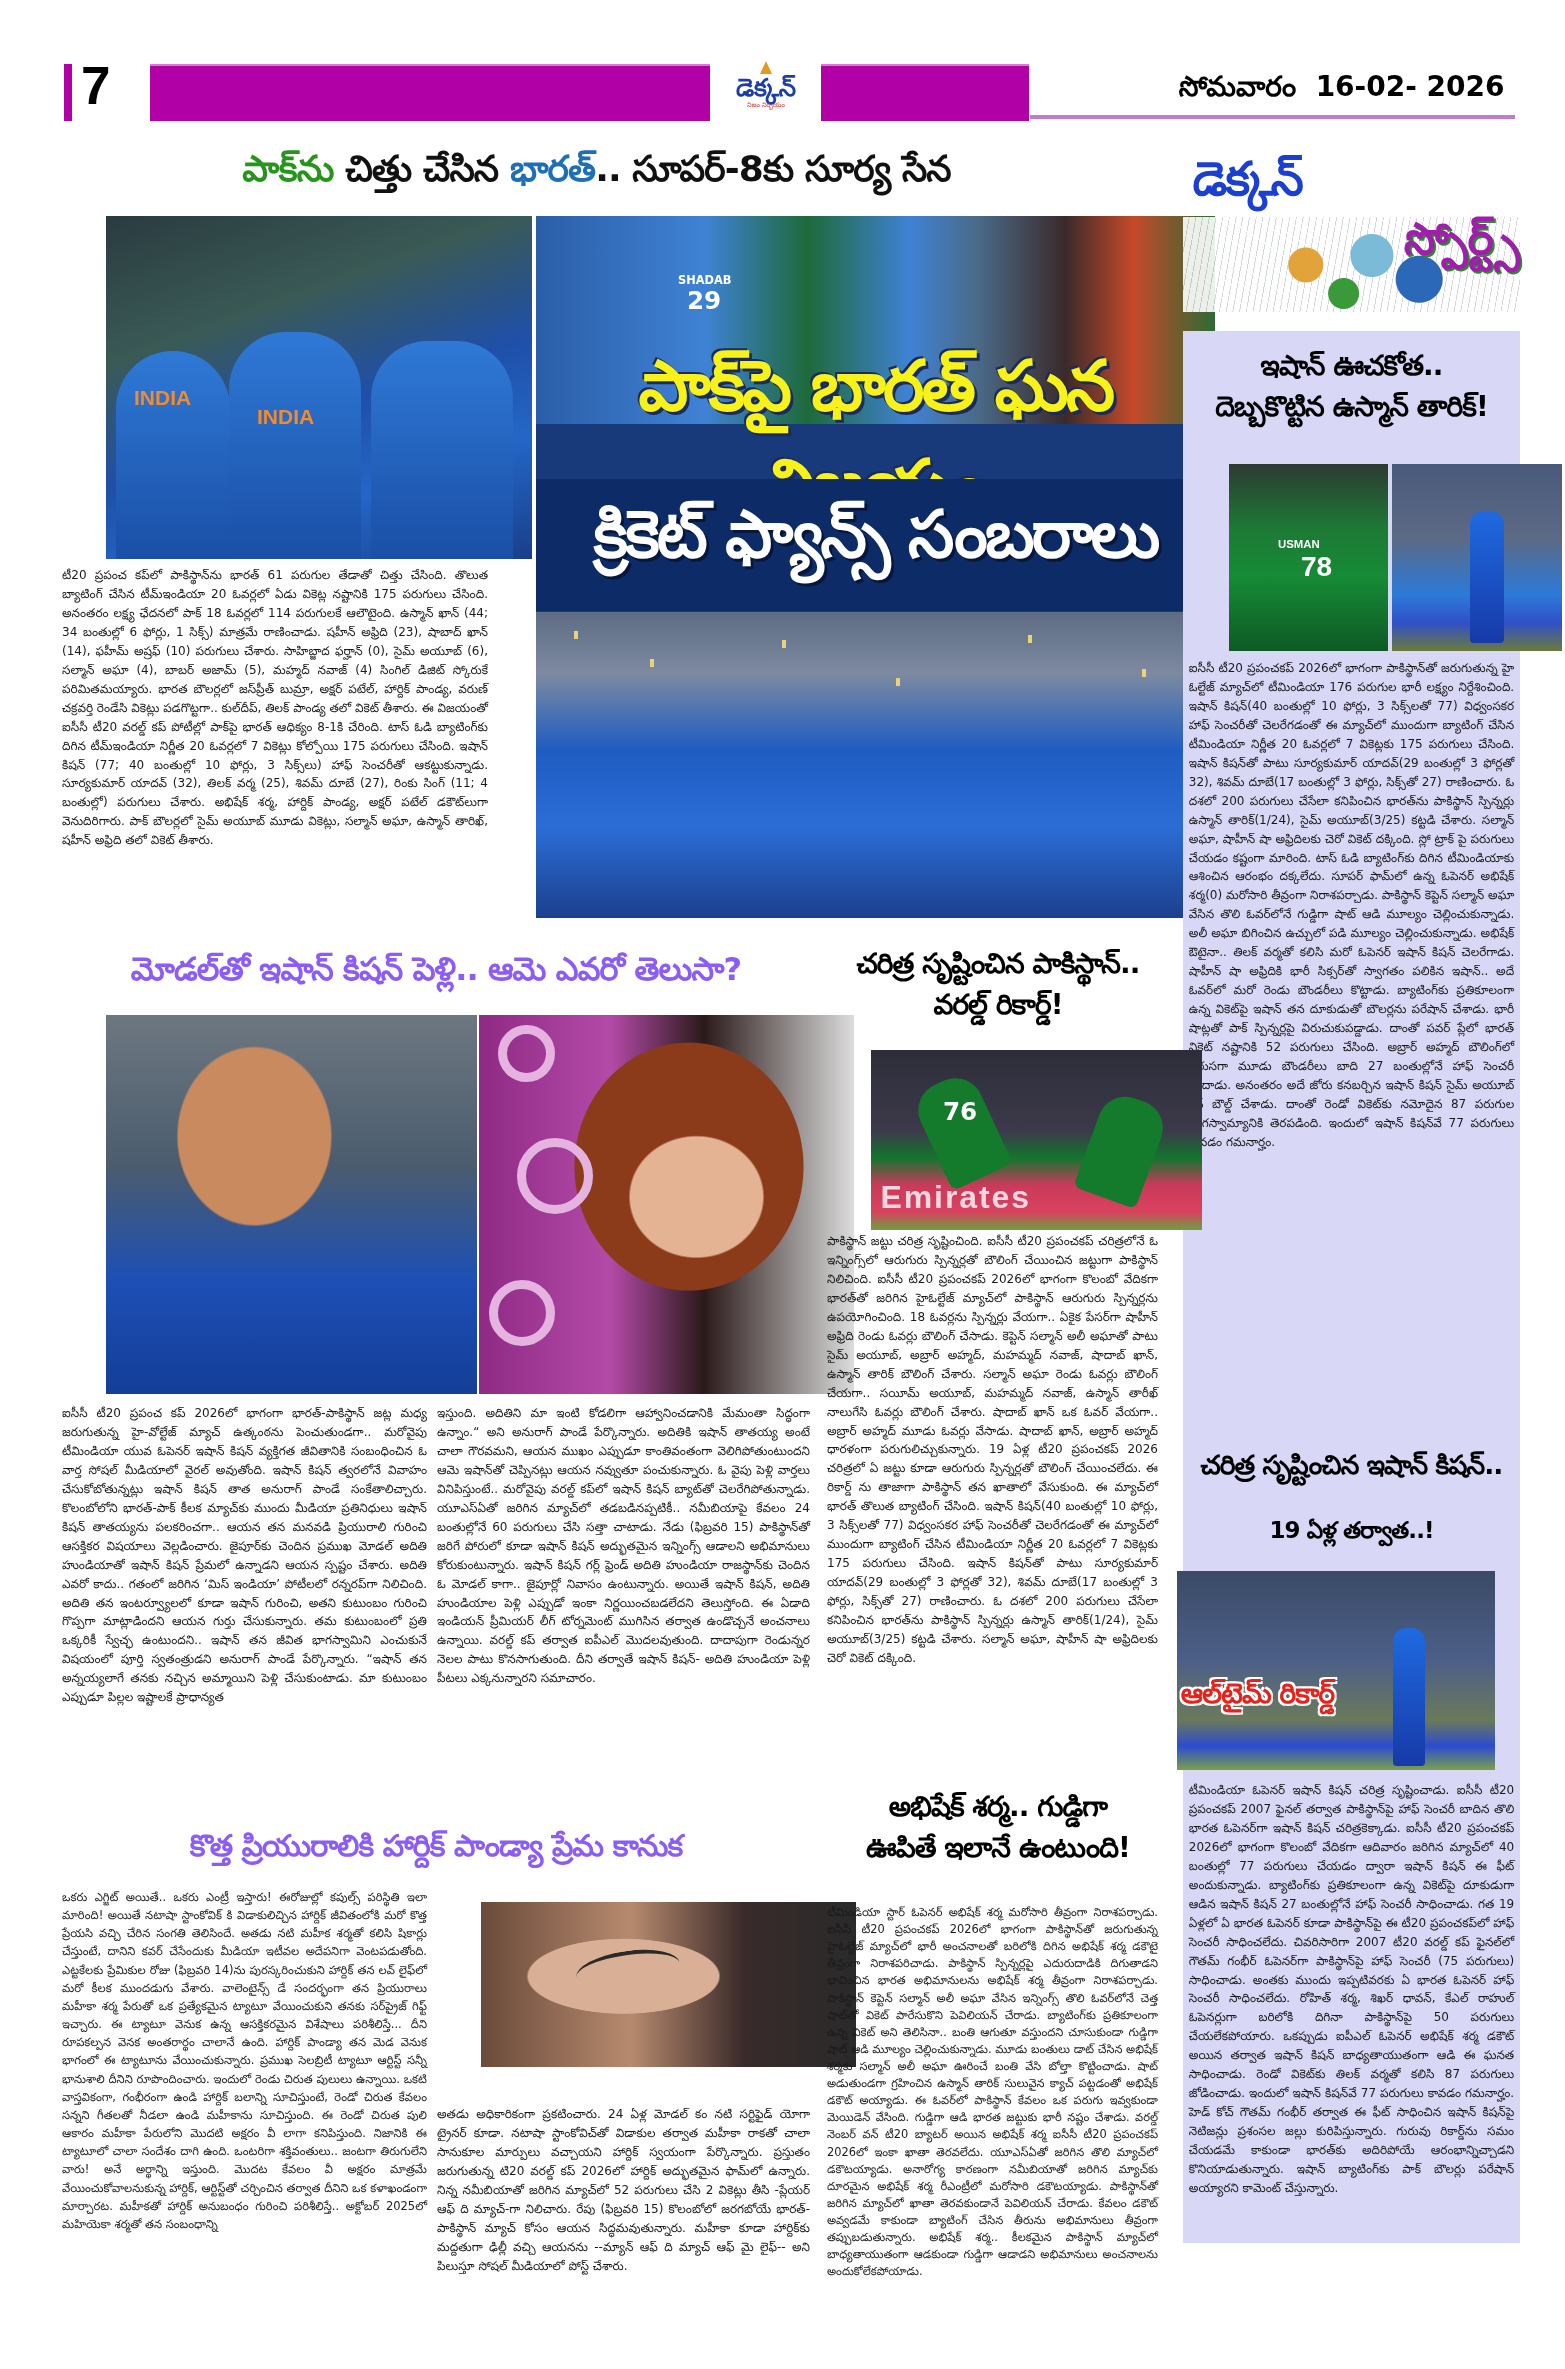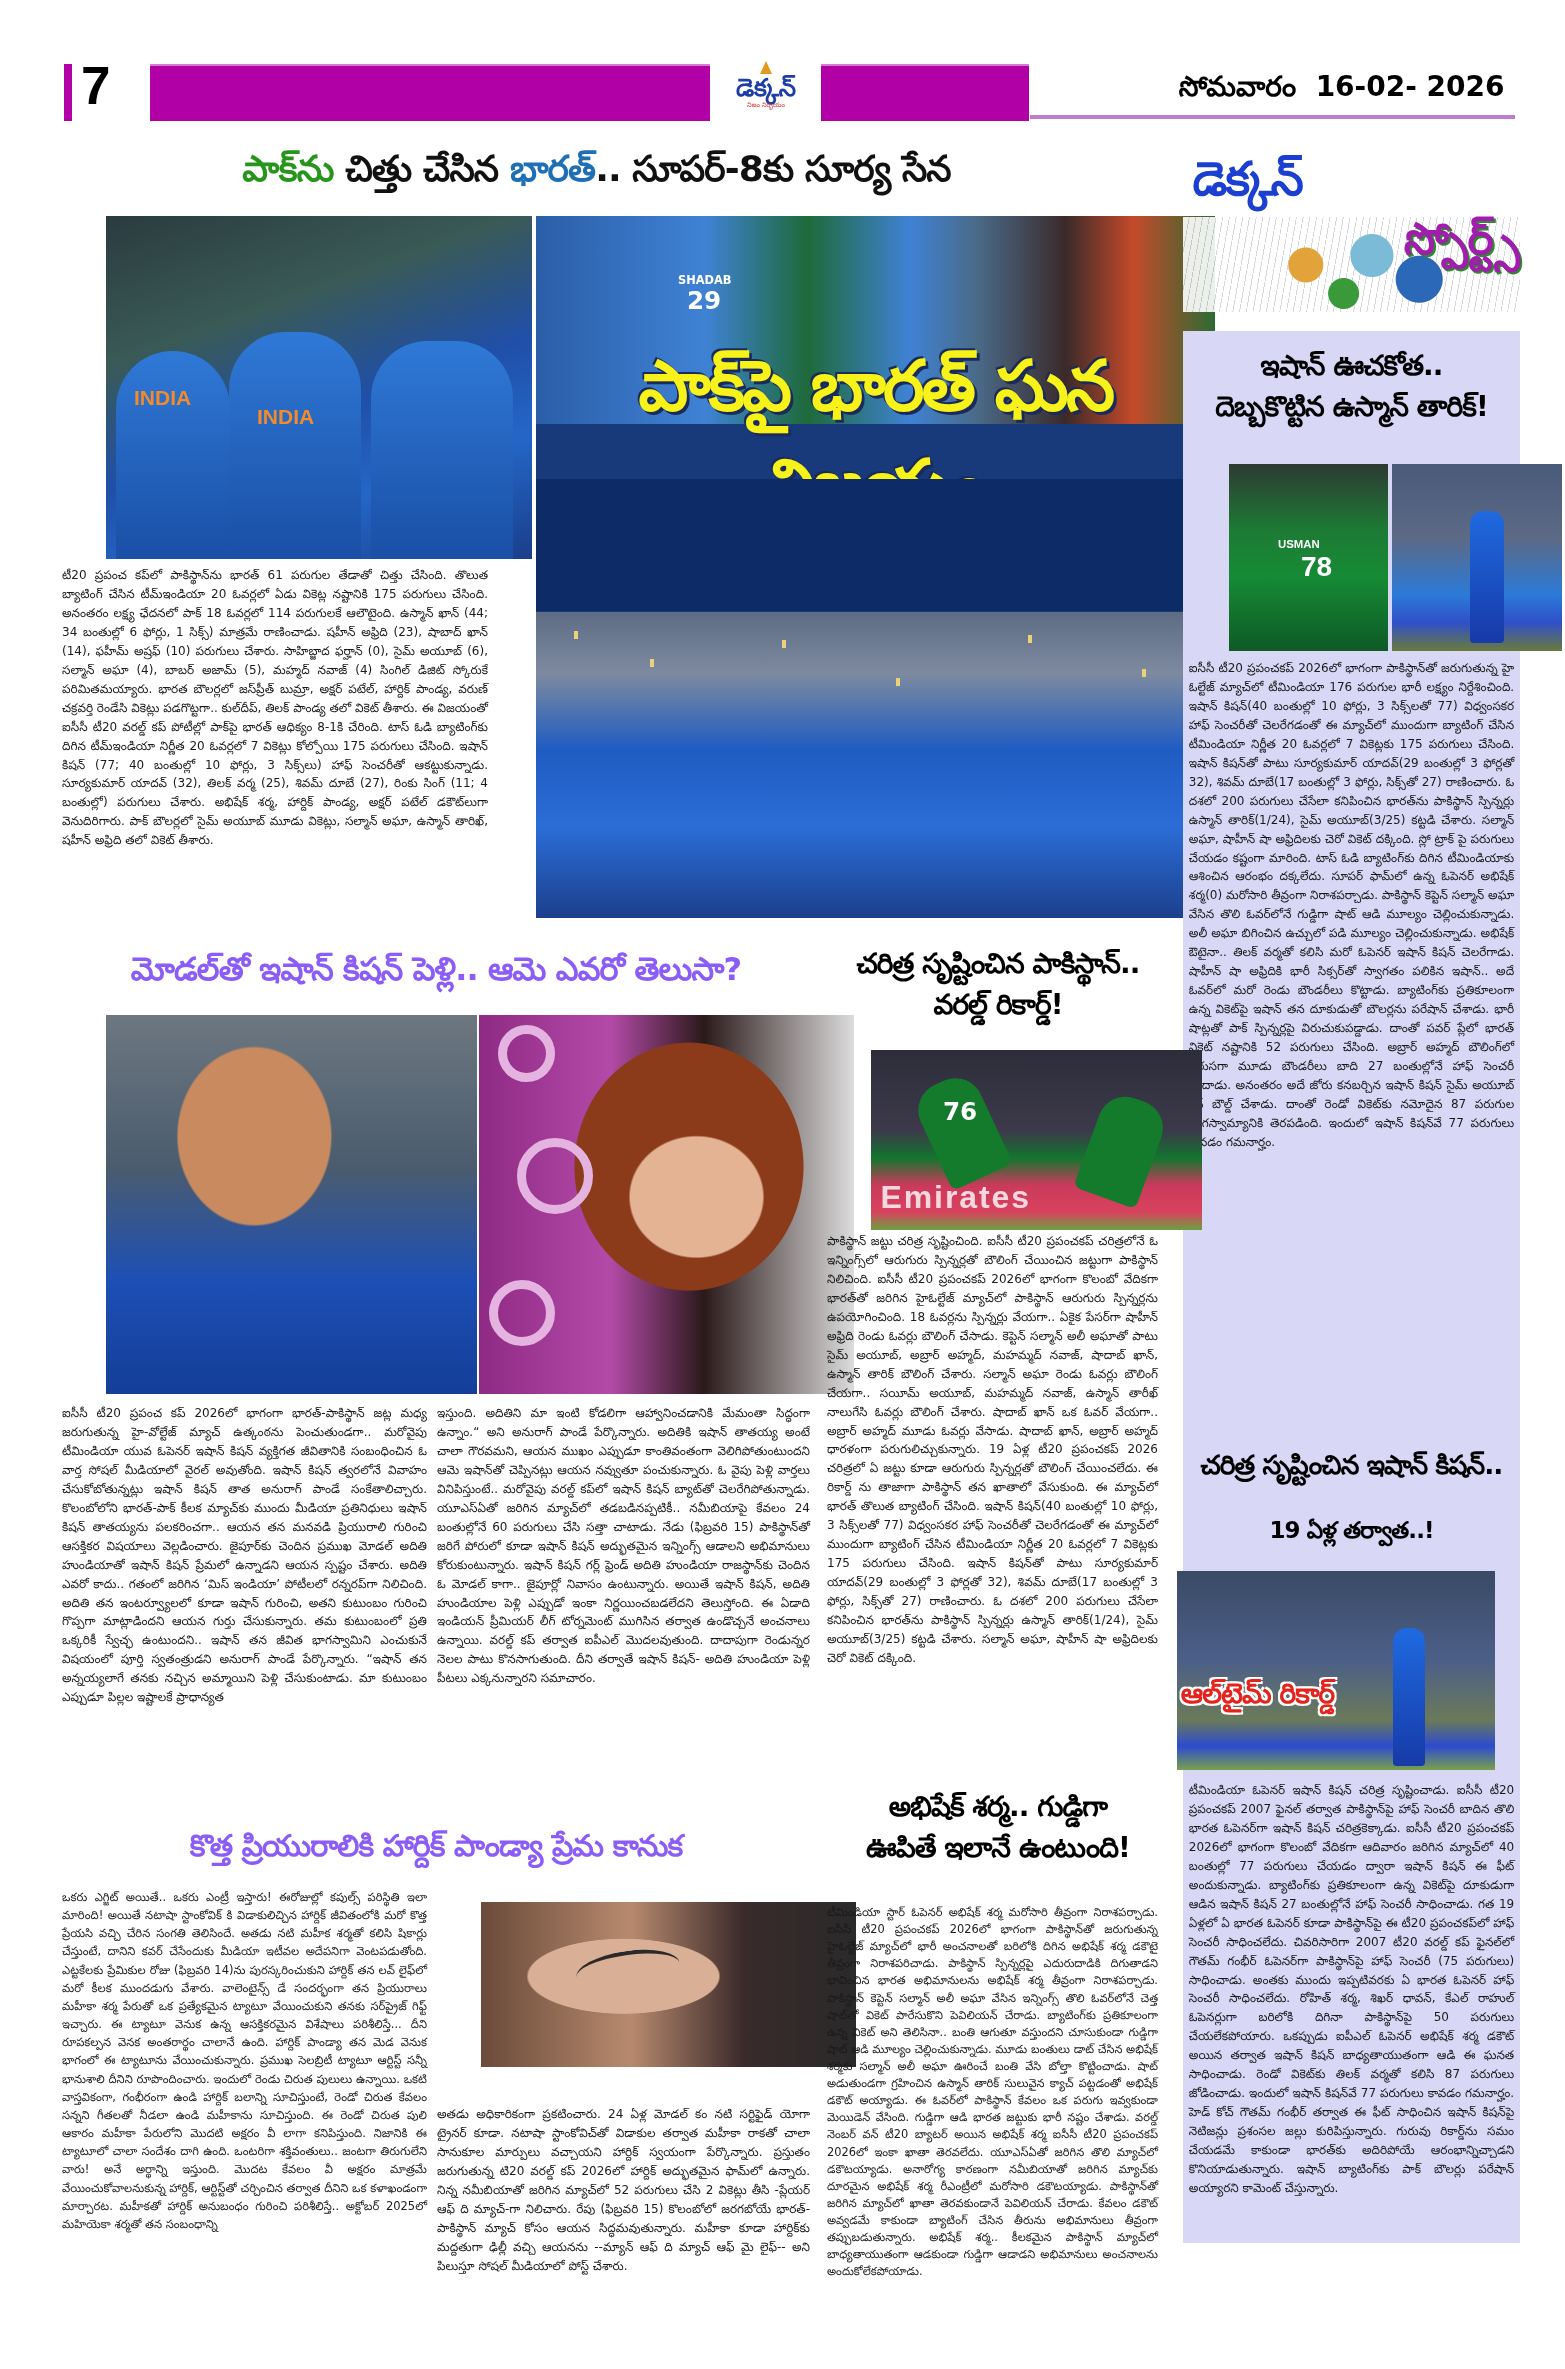--- a/index.html
+++ b/index.html
@@ -119,20 +119,21 @@
   <div class="txt-india" style="left:28px;top:170px;">INDIA</div>
   <div class="txt-india" style="left:151px;top:189px;">INDIA</div>
 </div>
 
 <div class="photo p-hero">
   <div class="p-hero-top"></div>
   <div class="lbl" style="left:142px;top:57px;color:#fff;font-size:11.4px;">SHADAB</div>
   <div class="lbl" style="left:151px;top:70px;color:#fff;font-size:24.6px;">29</div>
   <div class="p-hero-head">పాక్‌పై భారత్ ఘన విజయం</div>
   <div class="p-hero-band"></div>
+  <div class="p-hero-sub">క్రికెట్ ఫ్యాన్స్ సంబరాలు</div>
   <div class="p-hero-bottom">
     <div class="conf" style="left:38px;top:19px;"></div>
     <div class="conf" style="left:114px;top:47px;"></div>
     <div class="conf" style="left:246px;top:28px;"></div>
     <div class="conf" style="left:360px;top:66px;"></div>
     <div class="conf" style="left:492px;top:23px;"></div>
     <div class="conf" style="left:606px;top:57px;"></div>
   </div>
 </div>
 

